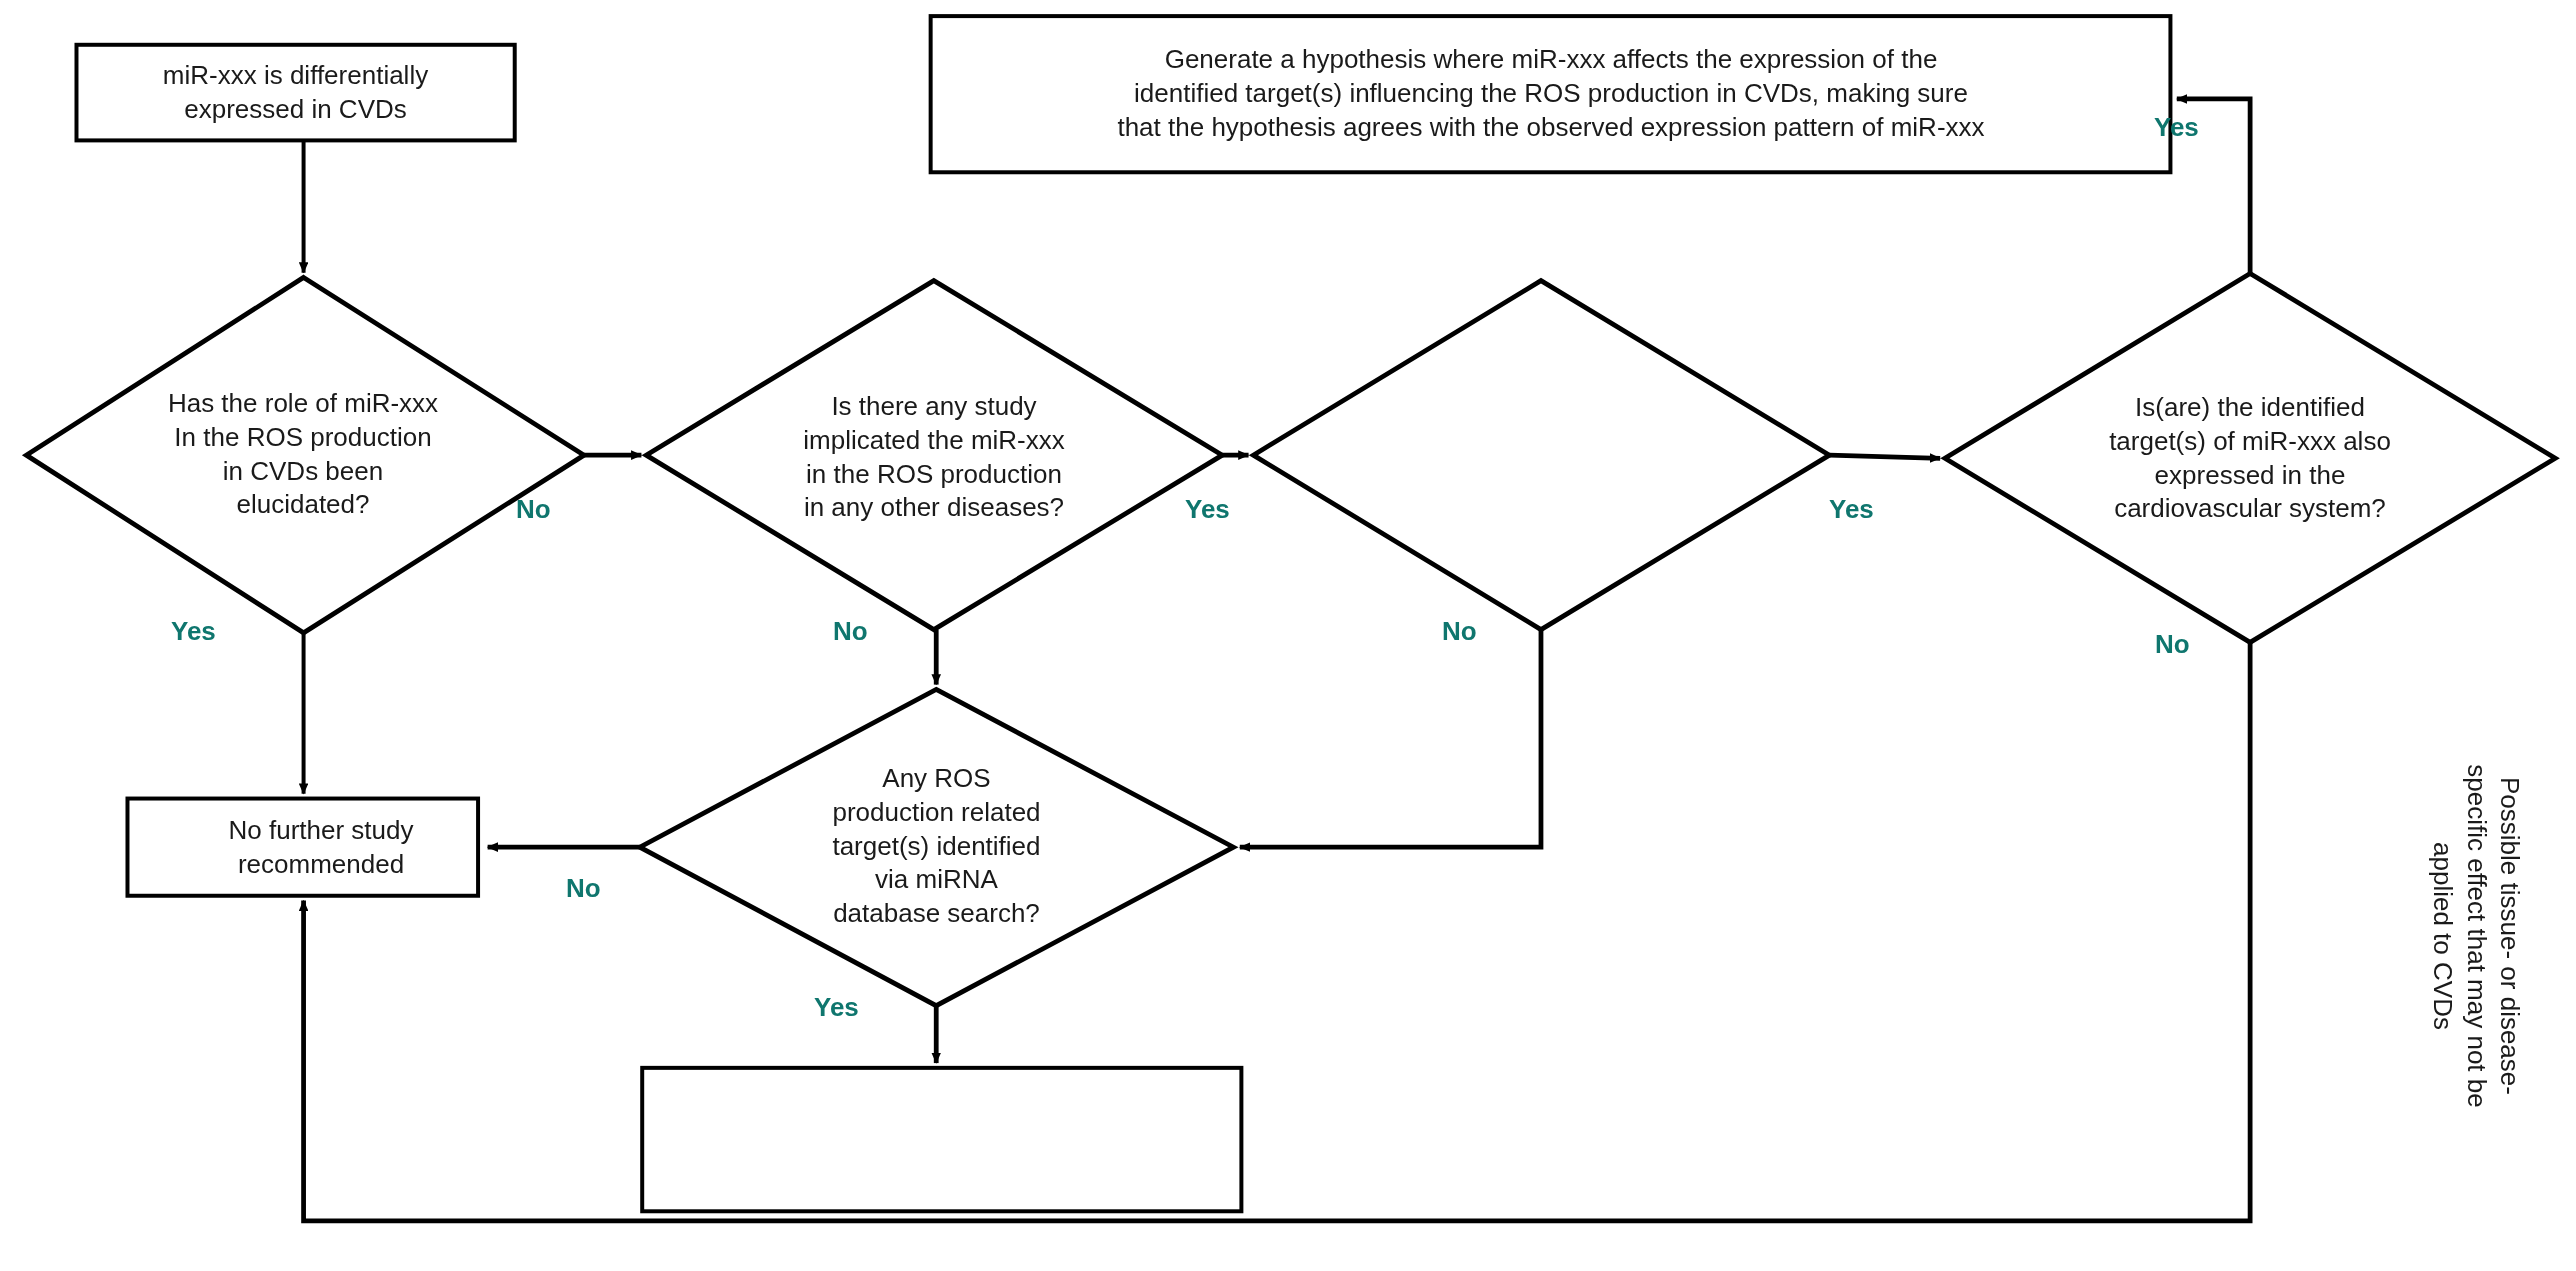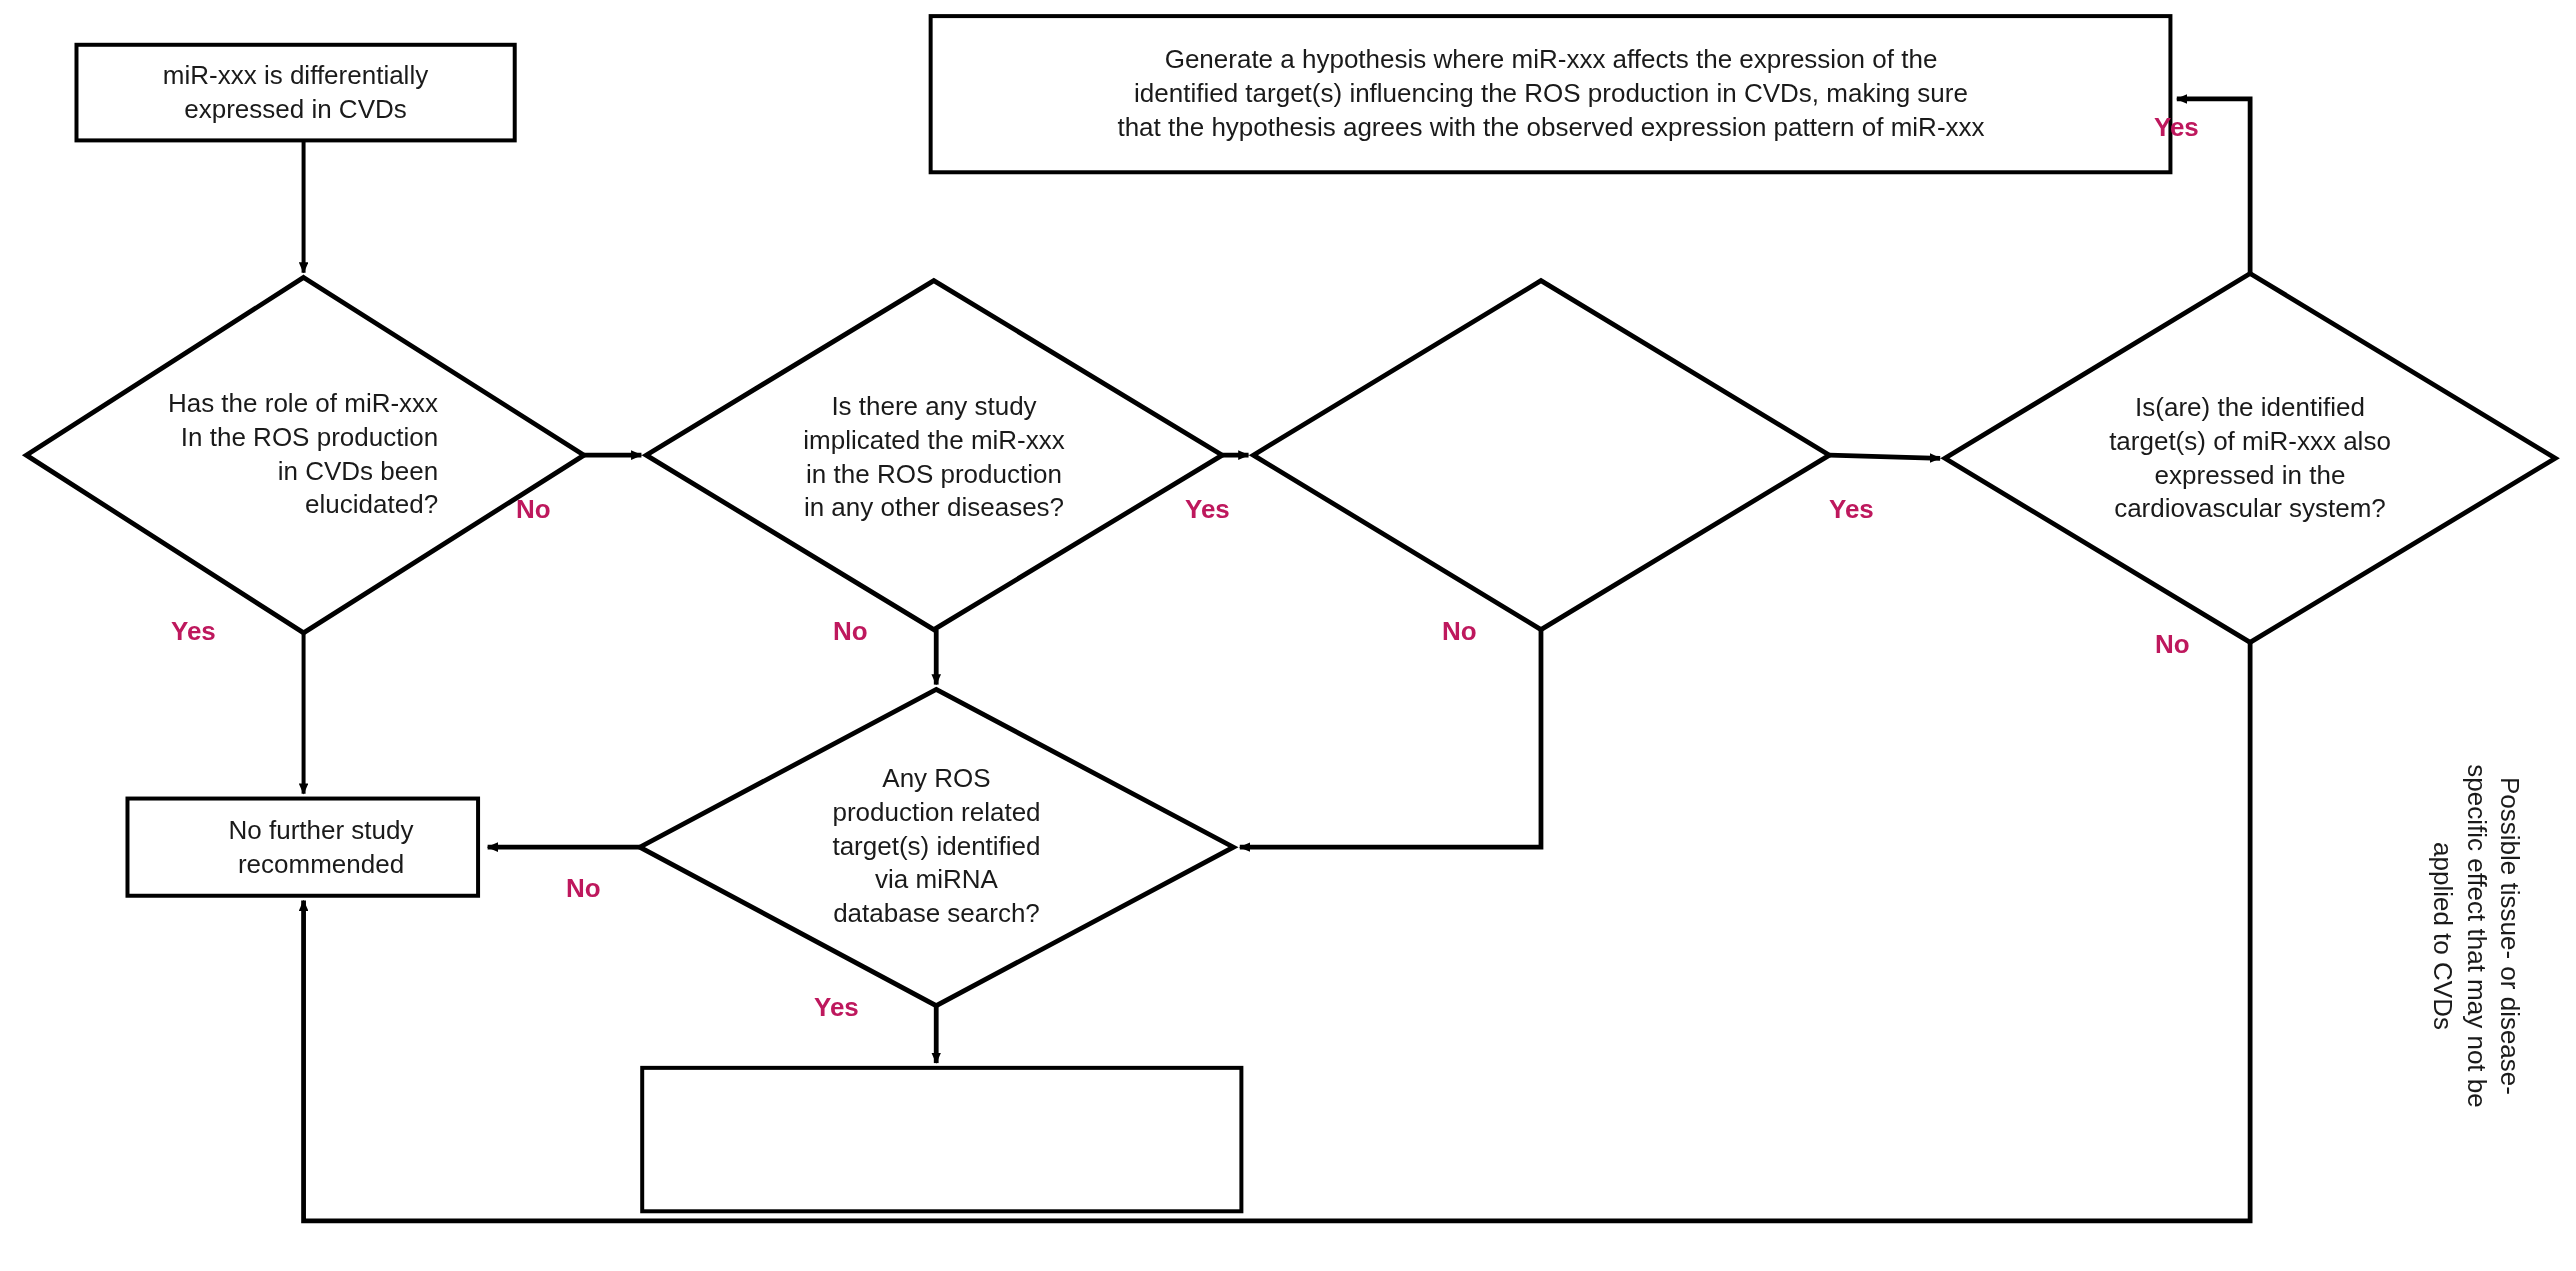--- a/index.html
+++ b/index.html
@@ -19,21 +19,21 @@
     justify-content:center;
     text-align:center;
     color:#1a1a1a;
     font-size:26px;
     line-height:1.30;
     pointer-events:none;
     white-space:pre-line;
   }
   .edge-label{
     position:absolute;
-    color:#be185d;
+    color:#0f766e;
     font-size:26px;
     font-weight:bold;
     line-height:1;
     white-space:nowrap;
   }
   .side-note{
     position:absolute;
     color:#1a1a1a;
     font-size:26px;
     line-height:1.28;
@@ -95,21 +95,21 @@
     <path d="M1175,1262 L1175,1334" fill="none" stroke="#000000" stroke-width="6" marker-end="url(#arr)"></path>
   </svg>
 
   <div class="node-text" style="left:939px;top:19px;width:1224px;height:150px;">Generate a hypothesis where miR-xxx affects the expression of the
 identified target(s) influencing the ROS production in CVDs, making sure
 that the hypothesis agrees with the observed expression pattern of miR-xxx</div>
 
   <div class="node-text" style="left:83px;top:48px;width:425px;height:89px;">miR-xxx is differentially
 expressed in CVDs</div>
 
-  <div class="node-text" style="left:96px;top:367px;width:414px;height:175px;text-align:right;">Has the role of miR-xxx
+  <div class="node-text" style="left:96px;top:367px;width:414px;height:175px;">Has the role of miR-xxx
 In the ROS production
 in CVDs been
 elucidated?</div>
 
   <div class="node-text" style="left:727px;top:370px;width:414px;height:175px;">Is there any study
 implicated the miR-xxx
 in the ROS production
 in any other diseases?</div>
 
 

